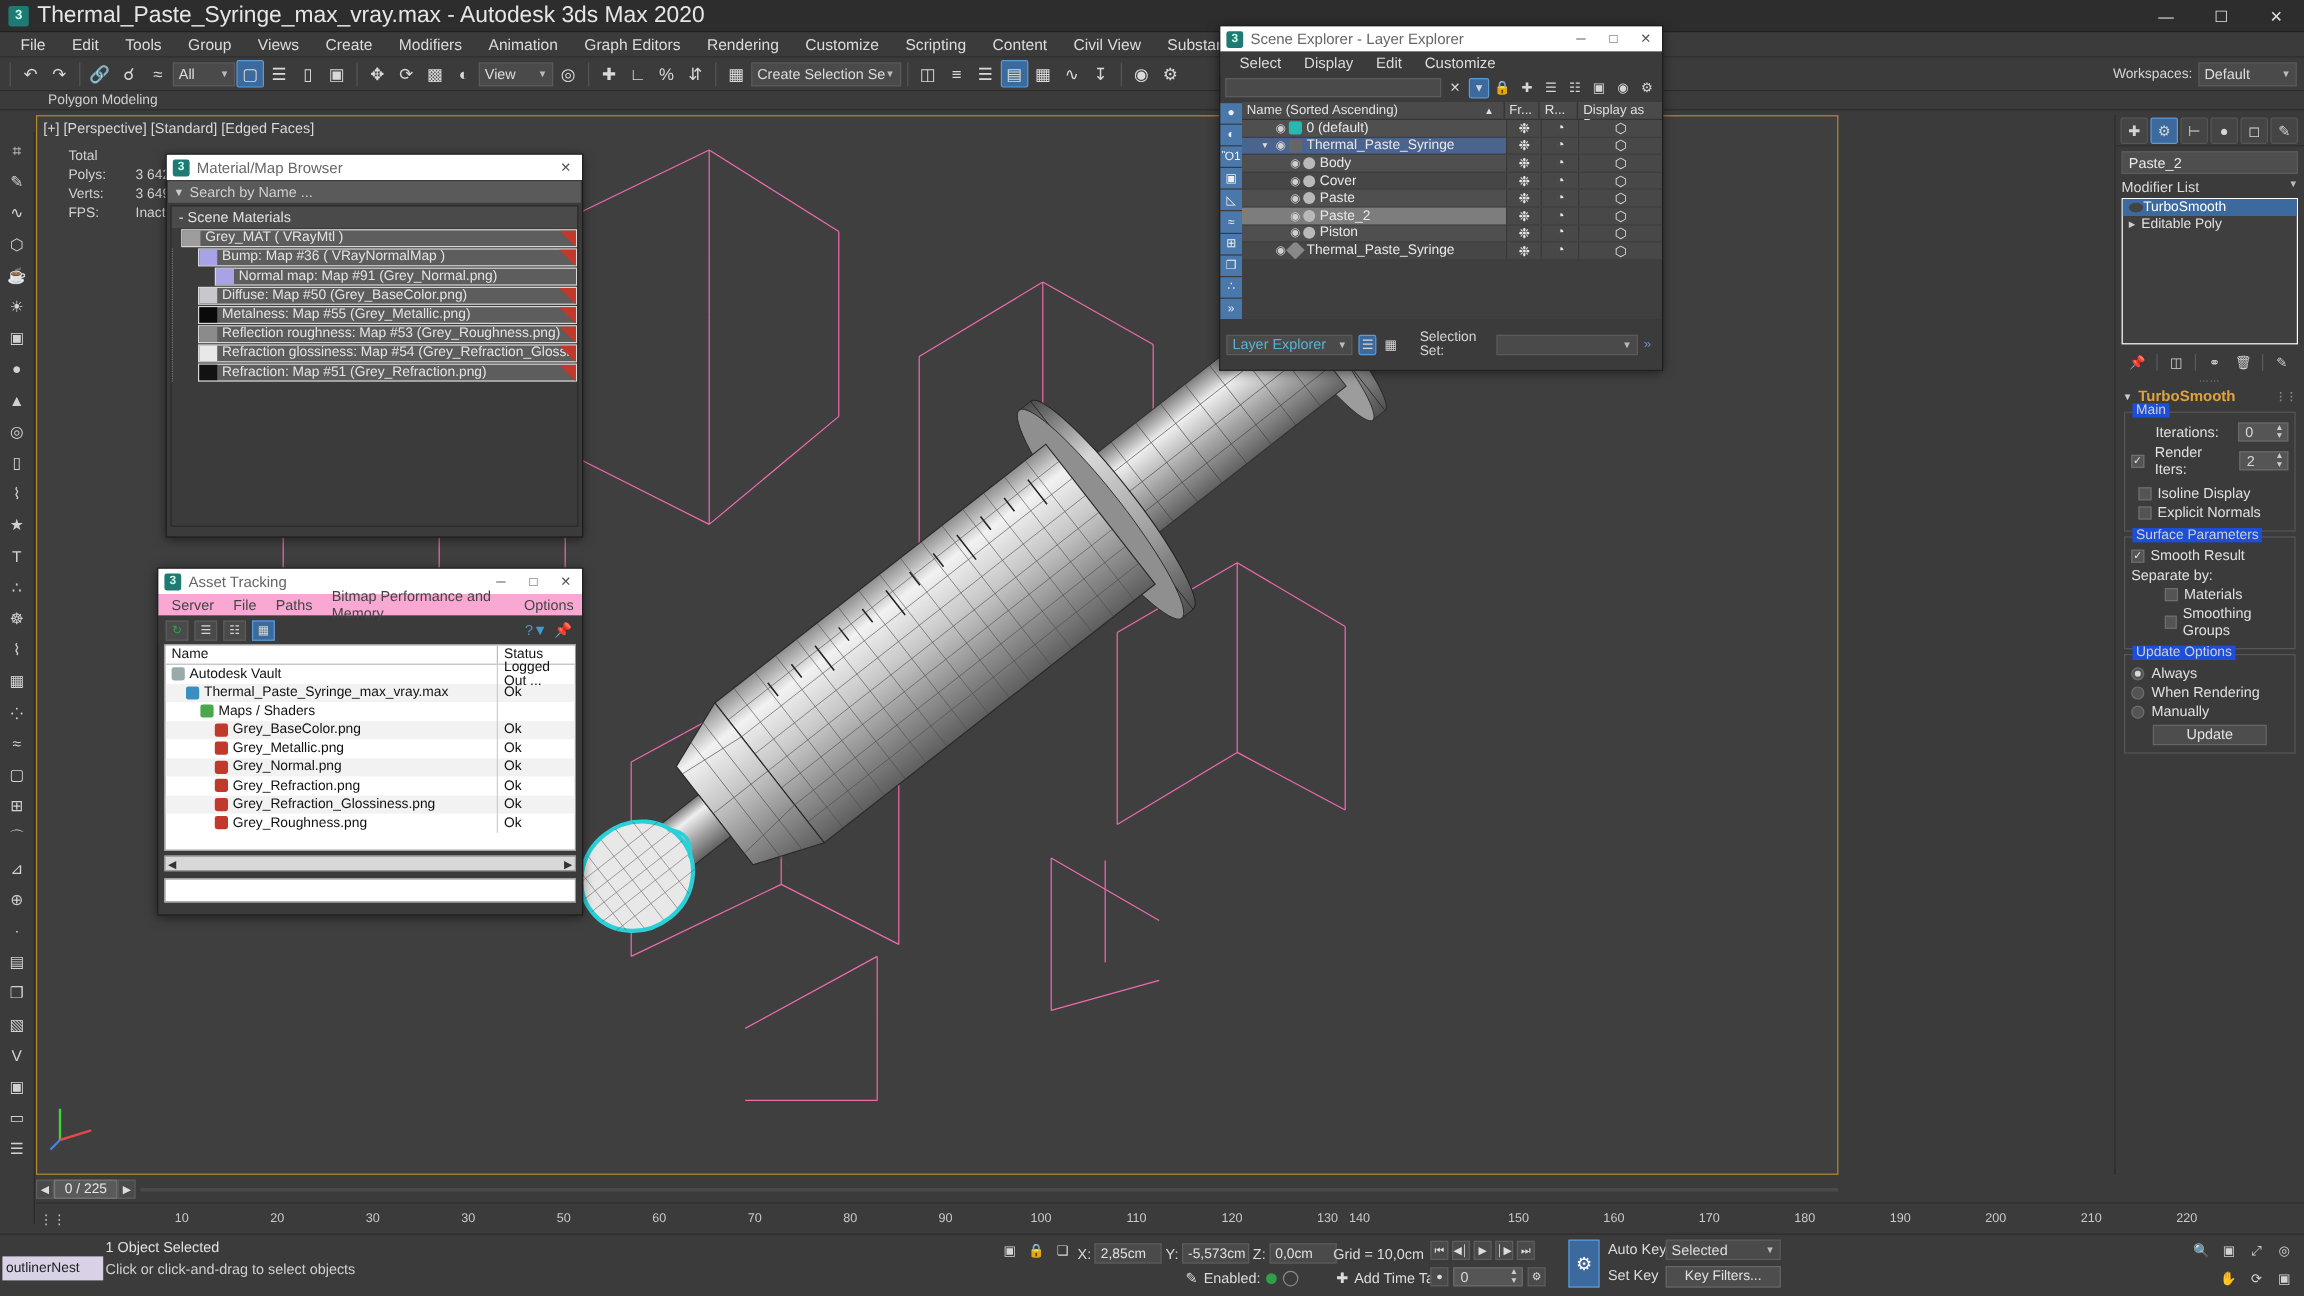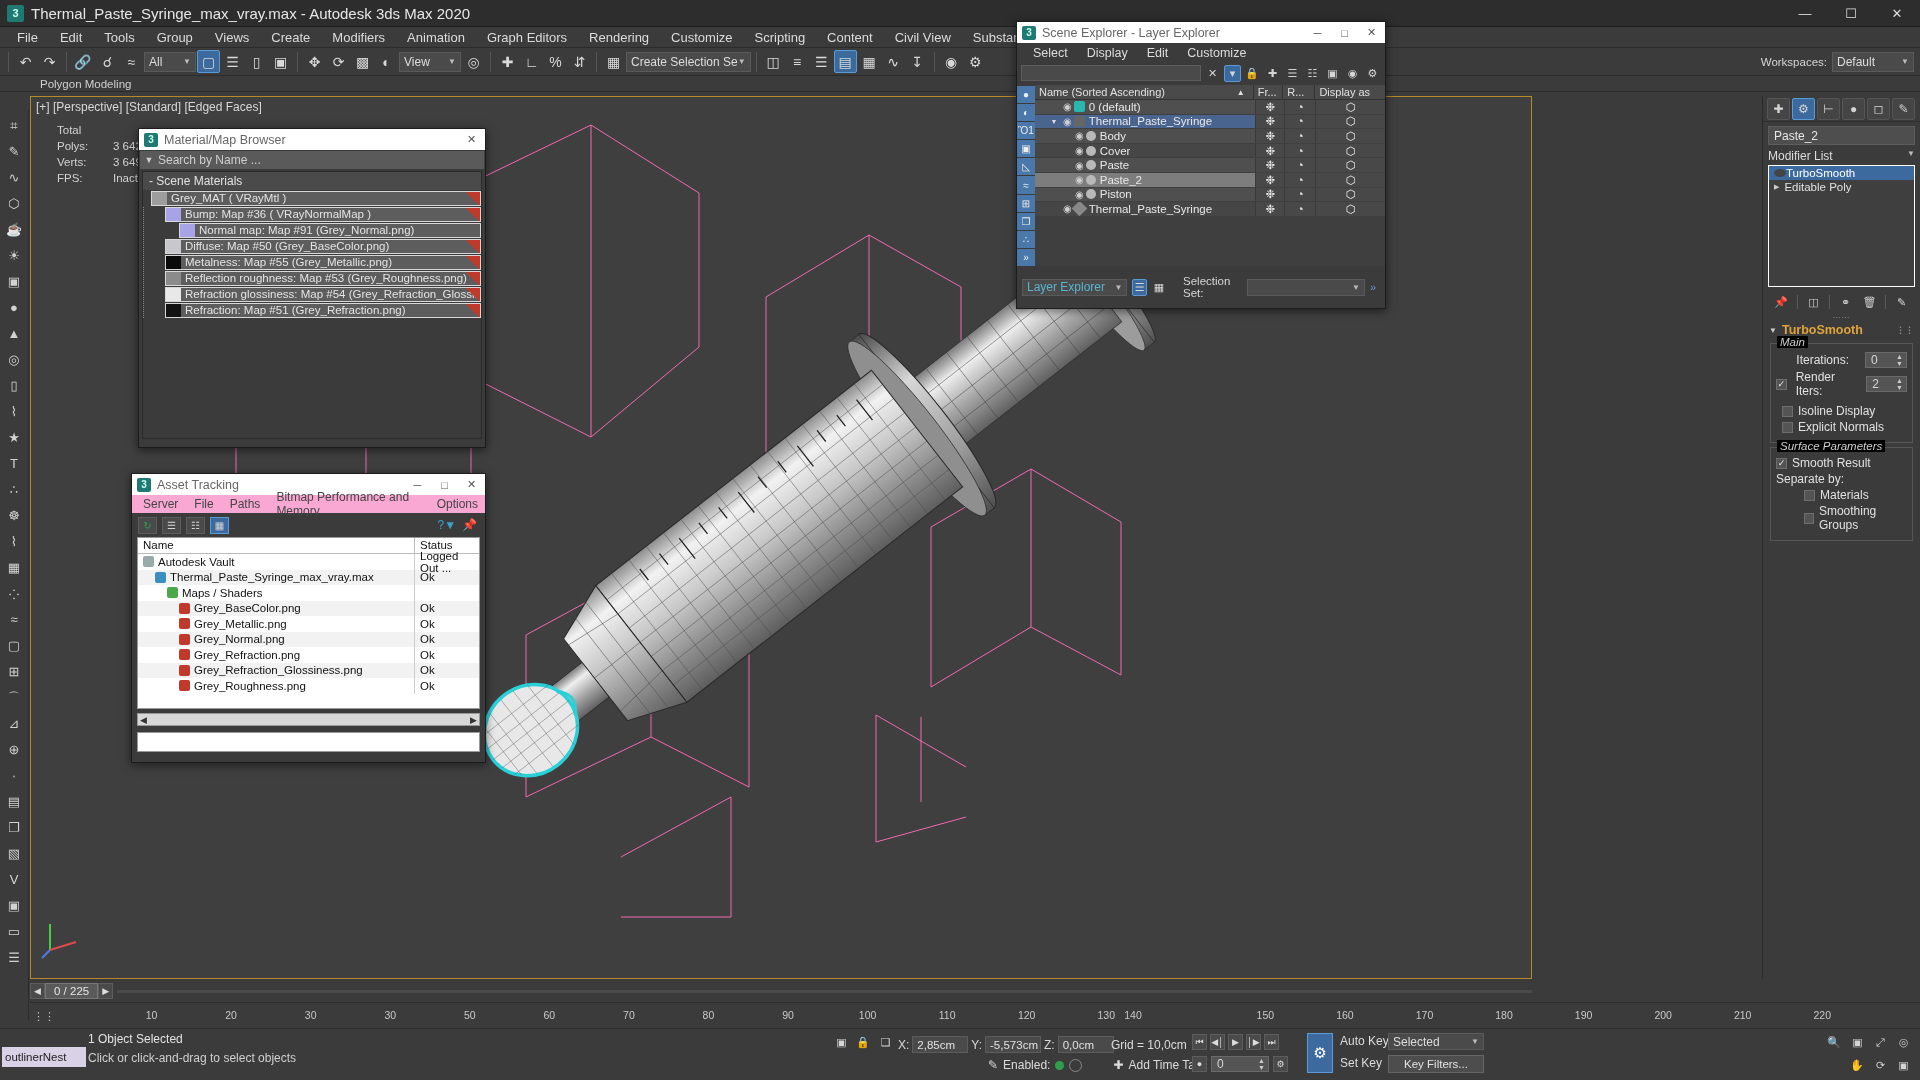--- a/index.html
+++ b/index.html
@@ -7,21 +7,21 @@
     font-family:"Liberation Sans", sans-serif; font-size:13px; color:#d4d4d4;
     background:#3b3b3b; }
   .app { position:relative; width:1920px; height:1080px; background:#3b3b3b; }
 
   
   .titlebar { height:27px; background:#2d2d2d; display:flex; align-items:center;
     border-bottom:1px solid #1e1e1e; }
   .tb-icon { width:17px; height:17px; margin:0 7px 0 7px; background:#1f7a73;
     border-radius:2px; color:#cfe; font-size:11px; font-weight:bold; text-align:center;
     line-height:17px; }
-  .tb-title { font-size:15px; color:#e6e6e6; }
+  .tb-title { font-size:19px; color:#e6e6e6; }
   .tb-btns { margin-left:auto; display:flex; height:27px; }
   .tb-btn { width:46px; height:27px; display:flex; align-items:center; justify-content:center;
     color:#ddd; font-size:13px; }
 
   
   .menubar { height:21px; background:#3b3b3b; display:flex; align-items:center;
     padding-left:6px; border-bottom:1px solid #2b2b2b; }
   .menu-item { padding:2px 11px; font-size:13px; color:#dcdcdc; }
 
   
@@ -153,22 +153,22 @@
   .cp-mtools { height:24px; margin-top:3px; display:flex; align-items:center;
      justify-content:center; gap:7px;}
   .cp-mt { width:17px;height:17px;display:flex;align-items:center;justify-content:center;
      font-size:11px;color:#d3d3d3;}
   .cp-grip { height:7px; display:flex; align-items:center; justify-content:center;
      color:#888; font-size:8px; letter-spacing:1px;}
   .roll-h { display:flex; align-items:center; gap:5px; padding:2px 6px;
      font-size:12.5px; color:#e0a33c; font-weight:bold;}
   .grp { border:1px solid #565656; margin:4px 7px; padding:6px 5px 6px;
      position:relative; }
-  .grp-t { position:absolute; top:-8px; left:6px; background:#000000; padding:0 3px;
-     font-size:11.5px; color:#cfcfcf; font-weight:normal;font-style:italic;}
+  .grp-t { position:absolute; top:-8px; left:6px; background:#1d4ed8; padding:0 3px;
+     font-size:11.5px; color:#cfcfcf; font-weight:normal;}
   .frow { display:flex; align-items:center; font-size:12px; color:#e0e0e0;
      margin:2px 0; }
   .spin { width:42px;height:16px;background:#555;border:1px solid #6a6a6a;
      display:flex;align-items:center;padding-left:5px;font-size:12px;color:#d7d7d7;}
   .spin .ar { margin-left:auto;font-size:7px;color:#ccc;line-height:7px;
      display:flex;flex-direction:column;padding-right:3px;}
   .chk { width:11px;height:11px;border:1px solid #6e6e6e;background:#545454;
      margin-right:5px;display:flex;align-items:center;justify-content:center;
      font-size:9px;color:#e8e8e8;}
   .rad { width:11px;height:11px;border:1px solid #6e6e6e;background:#545454;
@@ -872,20 +872,38 @@
         <div class="frow" style="padding-left:28px">
           <span class="chk"></span>
           <span>Materials</span>
         </div>
         <div class="frow" style="padding-left:28px">
           <span class="chk"></span>
           <span>Smoothing Groups</span>
         </div>
       </div>
 
+      <div class="grp">
+        <div class="grp-t">Update Options</div>
+        <div id="updmodes">
+            <div class="frow">
+              <span class="rad on"></span>
+              <span>Always</span>
+            </div>
+            <div class="frow">
+              <span class="rad"></span>
+              <span>When Rendering</span>
+            </div>
+            <div class="frow">
+              <span class="rad"></span>
+              <span>Manually</span>
+            </div>
+          </div>
+        <div class="btnw">Update</div>
+      </div>
     </div>
   </div>
 
   <div class="timeslider">
     <div class="ts-btn">◀</div>
     <div class="ts-key">0 / 225</div>
     <div class="ts-btn">▶</div>
     <div style="flex:1;height:3px;background:#4a4a4a;margin-left:4px"></div>
   </div>
 

